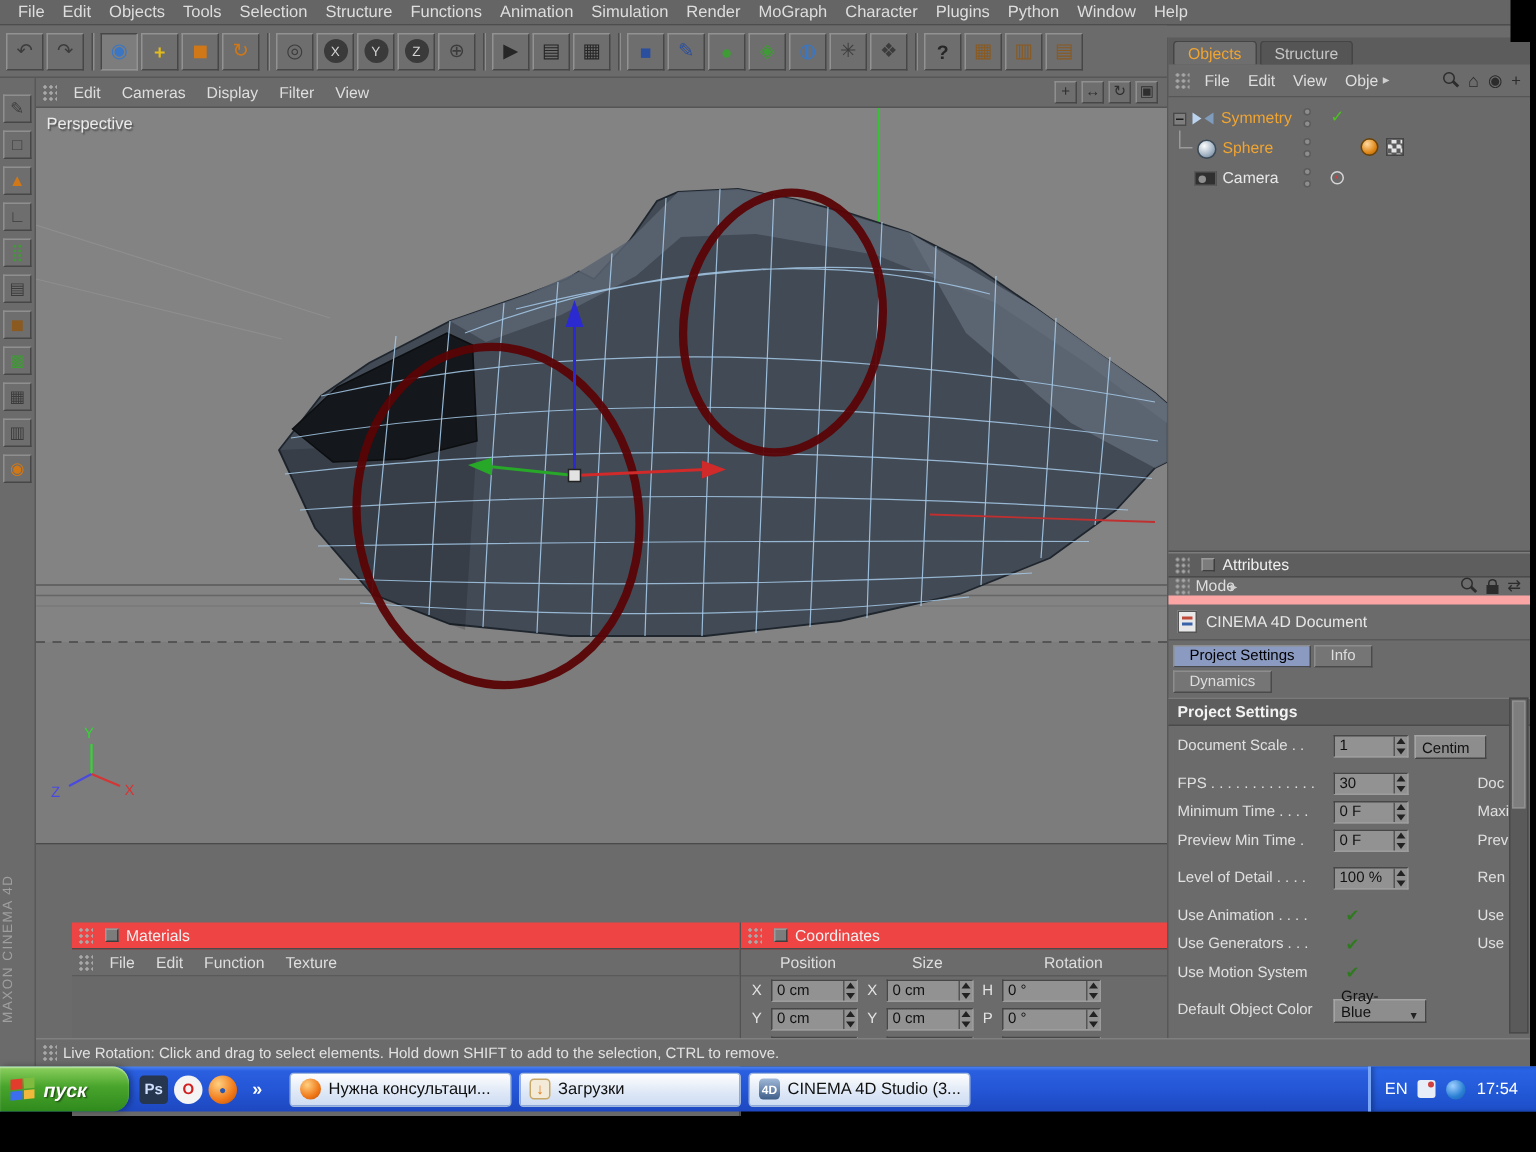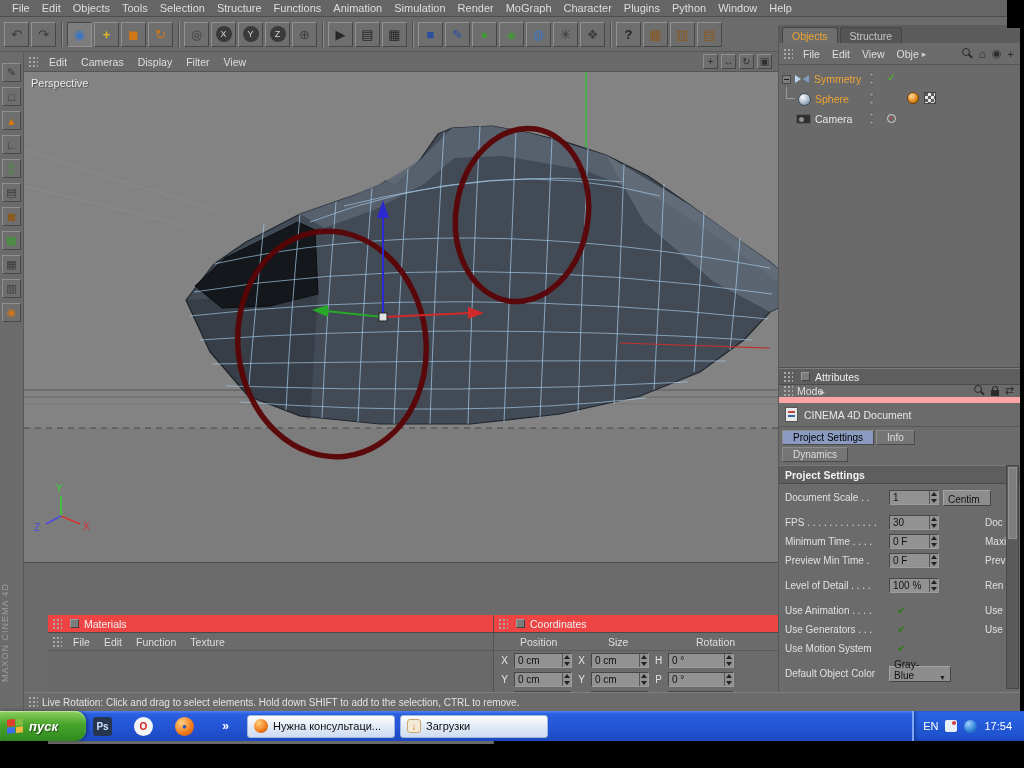--- a/index.html
+++ b/index.html
@@ -133,21 +133,21 @@
   .sbar { position:absolute; left:227px; top:440px; width:13px; height:224px; background:#5a5a5a; border:1px solid #494949; }
   .sthumb { position:absolute; left:1px; right:1px; top:1px; height:72px; background:#7e7e7e; border:1px solid #909090; }
 
   
   .taskbar { position:absolute; left:0; top:711px; width:1024px; height:30px; background:linear-gradient(#4b83f2 0%, #2a5fe0 10%, #2456d6 50%, #1d48c0 100%); display:flex; align-items:center; z-index:70; }
   .start { height:30px; min-width:86px; background:linear-gradient(#8ed15f, #48a42c 45%, #2f8a1d); border-radius:0 11px 11px 0; display:flex; align-items:center; gap:6px; padding:0 12px 0 7px; box-shadow:inset 0 1px 1px rgba(255,255,255,.45), 2px 0 4px rgba(0,0,0,.35); }
   .flag { width:16px; height:14px; display:grid; grid-template:1fr 1fr / 1fr 1fr; gap:1px; transform:skewY(-6deg); }
   .flag i:nth-child(1){background:#e23d2c}.flag i:nth-child(2){background:#7ebb3f}
   .flag i:nth-child(3){background:#3b6ff0}.flag i:nth-child(4){background:#f0b93b}
   .start-label { color:#fff; font-weight:bold; font-style:italic; font-size:13px; text-shadow:1px 1px 1px rgba(0,0,0,.5); }
-  .ql { display:flex; gap:22px; padding:0 7px; align-items:center; }
+  .ql { display:flex; gap:4px; padding:0 7px; align-items:center; }
   .qbtn { width:19px; height:19px; border-radius:3px; display:flex; align-items:center; justify-content:center; font-size:10px; font-weight:bold; }
   .q-ps { background:#26364e; color:#cfe0ff; }
   .q-op { background:#f4f4f4; color:#d02020; border-radius:50%; }
   .q-ff { background:radial-gradient(circle at 35% 30%, #ffd080, #f07818 60%, #b84e08); color:#2a58b0; border-radius:50%; font-size:8px; }
   .q-more { background:transparent; color:#fff; font-size:12px; }
   .tasks { flex:1; display:flex; gap:5px; padding:0 5px; overflow:hidden; }
   .task { height:23px; flex:0 0 148px; background:linear-gradient(#fefefe, #dde7f6 60%, #cedcf2); border:1px solid #9fb6dd; border-radius:3px; display:flex; align-items:center; gap:5px; padding:0 6px; font-size:11px; color:#101010; white-space:nowrap; overflow:hidden; }
   .ticon { width:14px; height:14px; border-radius:3px; flex:0 0 14px; display:flex; align-items:center; justify-content:center; font-size:10px; font-weight:bold; }
   .t-ff { border-radius:50%; background:radial-gradient(circle at 35% 30%, #ffd080, #f07818 60%, #b84e08); }
   .t-dl { background:#f4ead8; color:#e07818; border:1px solid #c8a868; }
@@ -703,20 +703,24 @@
   </div>
   <div class="tasks">
     <div class="task">
       <span class="ticon t-ff"></span>
       <span>Нужна консультаци...</span>
     </div>
     <div class="task">
       <span class="ticon t-dl">↓</span>
       <span>Загрузки</span>
     </div>
+    <div class="task">
+      <span class="ticon t-c4d">4D</span>
+      <span>CINEMA 4D Studio (3...</span>
+    </div>
   </div>
   <div class="tray">
     <span class="tray-lang">EN</span>
     <span class="tray-ic1"></span>
     <span class="tray-ic2"></span>
     <span class="tray-time">17:54</span>
   </div>
 </div>
 
 </body></html>

